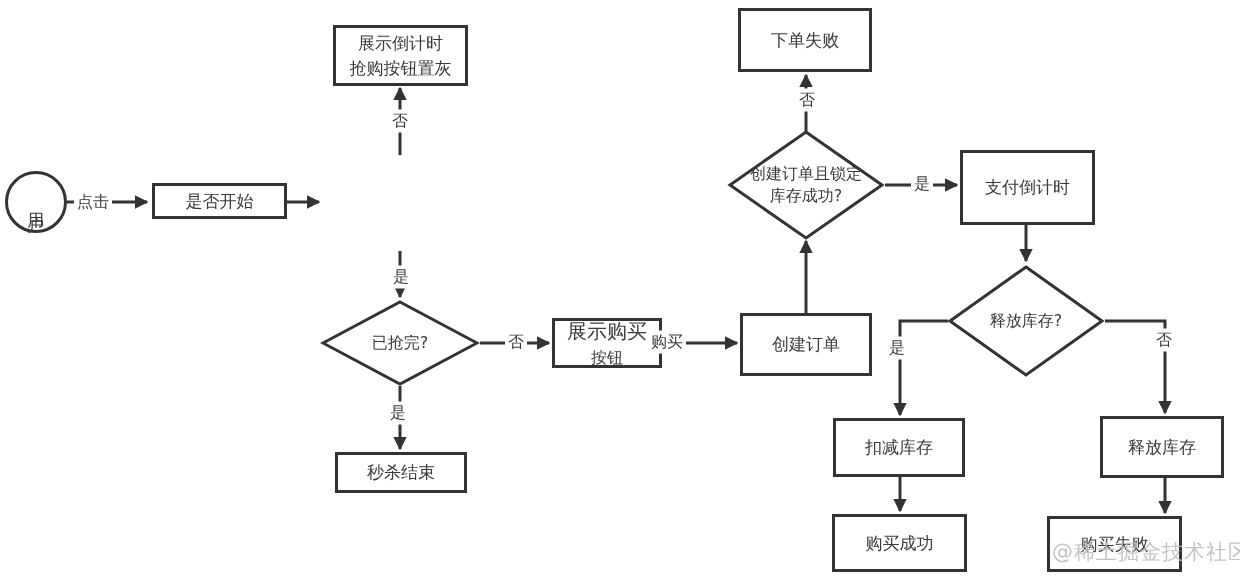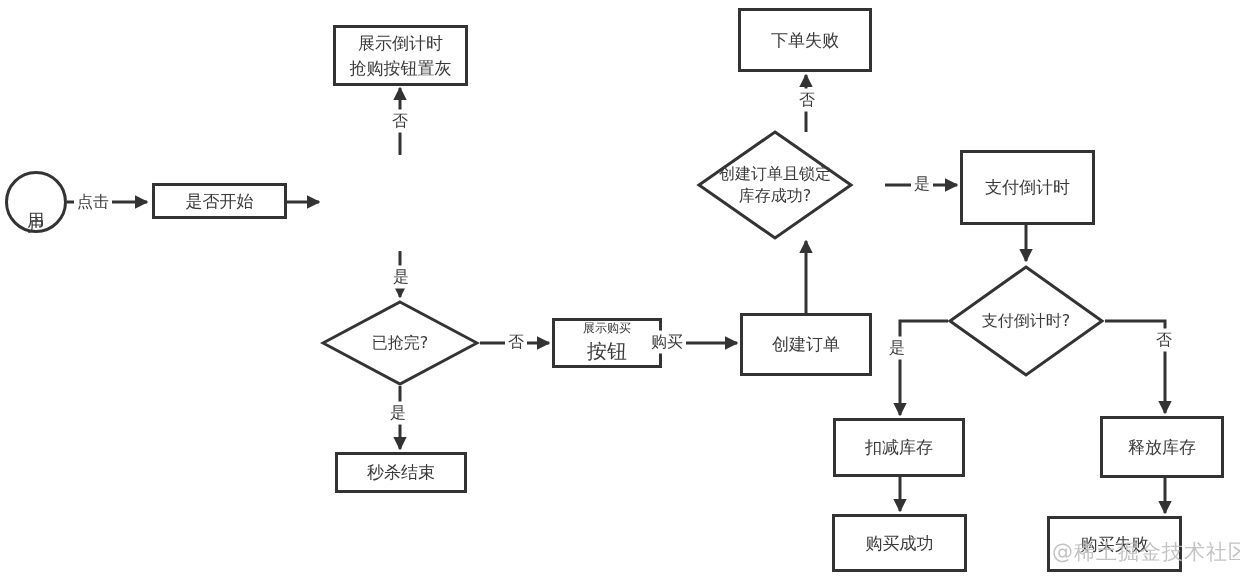--- a/index.html
+++ b/index.html
@@ -75,49 +75,49 @@
       <polygon points="80,2 157,43 80,84 3,43"></polygon>
     </svg>
     <span class="nl">已抢完?</span>
   </div>
 
   <div class="node box" style="left:335px;top:452px;width:132px;height:41px">
     <span class="nl">秒杀结束</span>
   </div>
 
   <div class="node box" style="left:552px;top:318px;width:110px;height:50px">
-    <span class="nl" style="font-size:12px">展示购买</span>
-    <span class="nl" style="font-size:20px">按钮</span>
+    <span class="nl" style="font-size:20px">展示购买</span>
+    <span class="nl" style="font-size:16px">按钮</span>
   </div>
 
   <div class="node box" style="left:740px;top:313px;width:132px;height:63px">
     <span class="nl">创建订单</span>
   </div>
 
-  <div class="node diamond" style="left:696px;top:130px;width:158px;height:110px">
+  <div class="node diamond" style="left:727px;top:130px;width:158px;height:110px">
     <svg class="dshape" viewBox="0 0 158 110" preserveAspectRatio="none">
       <polygon points="79,2 155,55 79,108 3,55"></polygon>
     </svg>
     <span class="nl">创建订单且锁定</span>
     <span class="nl">库存成功?</span>
   </div>
 
   <div class="node box" style="left:738px;top:8px;width:134px;height:64px">
     <span class="nl">下单失败</span>
   </div>
 
   <div class="node box" style="left:960px;top:150px;width:135px;height:75px">
     <span class="nl">支付倒计时</span>
   </div>
 
   <div class="node diamond" style="left:947px;top:265px;width:158px;height:112px">
     <svg class="dshape" viewBox="0 0 158 112" preserveAspectRatio="none">
       <polygon points="79,2 155,56 79,110 3,56"></polygon>
     </svg>
-    <span class="nl">支付倒计时?</span>
+    <span class="nl">释放库存?</span>
   </div>
 
   <div class="node box" style="left:833px;top:418px;width:132px;height:59px">
     <span class="nl">扣减库存</span>
   </div>
 
   <div class="node box" style="left:832px;top:514px;width:135px;height:58px">
     <span class="nl">购买成功</span>
   </div>
 

